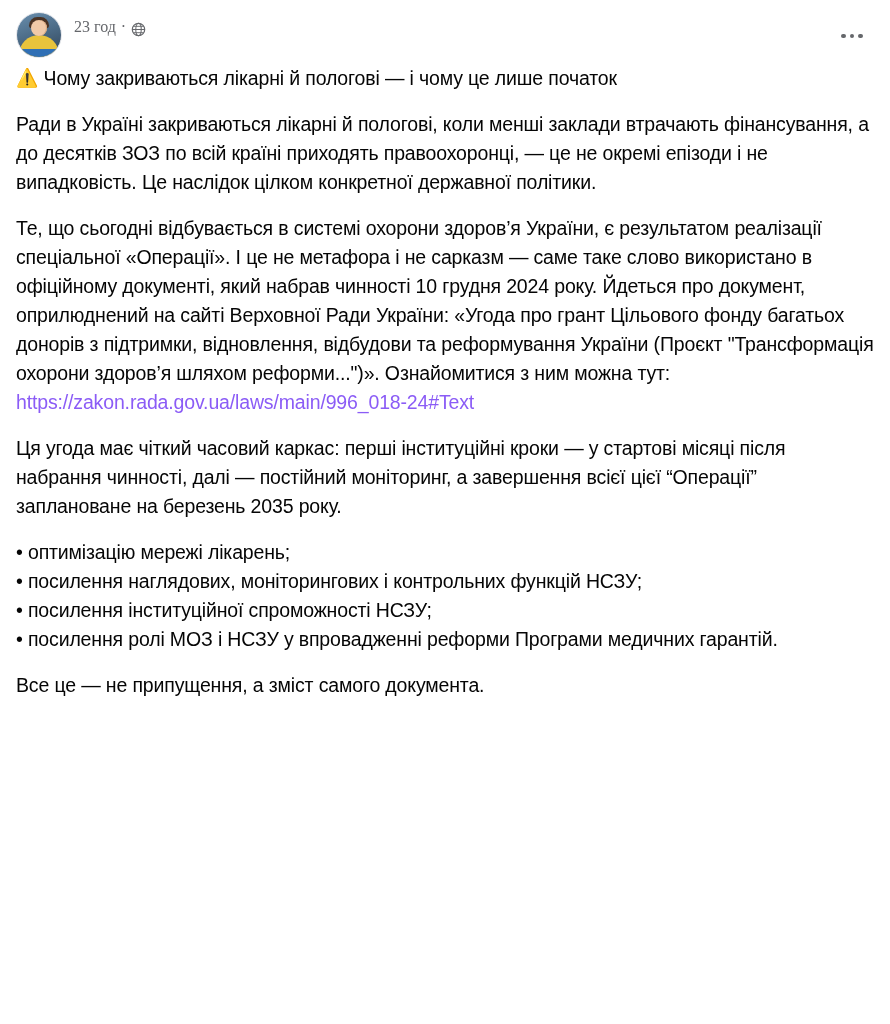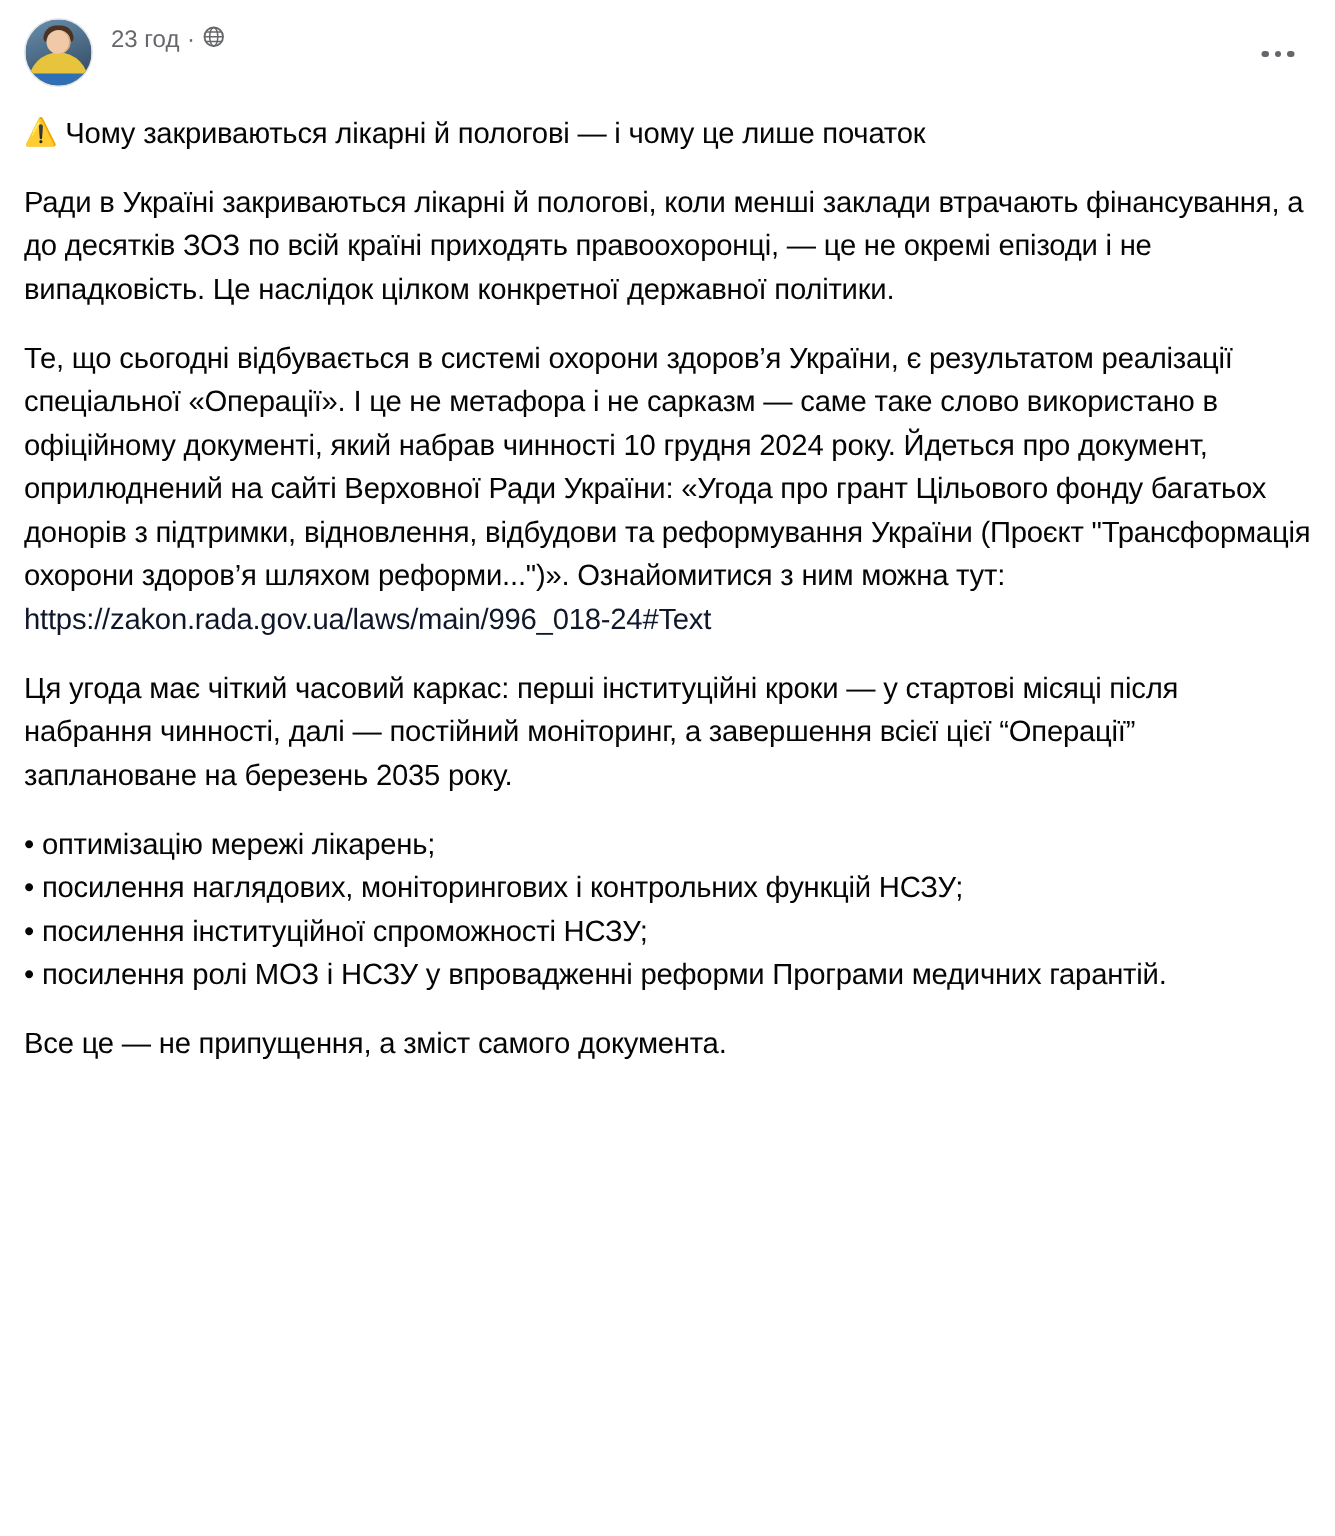--- a/index.html
+++ b/index.html
@@ -80,23 +80,24 @@
   }
   .author-name {
     font-size: 21px;
     font-weight: bold;
     line-height: 26px;
     color: #050505;
     letter-spacing: -0.1px;
   }
   .meta-row {
     display: flex;
-    align-items: flex-start;
+    align-items: flex-end;
     gap: 5px;
     margin-top: 3px;
+    font-family: Liberation Serif, serif;
   }
   .meta-time {
     font-size: 16px;
     color: #65676b;
     line-height: 20px;
   }
   .meta-dot {
     font-size: 16px;
     color: #65676b;
     line-height: 20px;
@@ -121,21 +122,21 @@
     align-items: center;
   }
   .more-button .dots span {
     width: 4.5px;
     height: 4.5px;
     border-radius: 50%;
     background: #65676b;
     display: block;
   }
   .post-body {
-    margin-top: 10px;
+    margin-top: 0;
     font-size: 19.5px;
     line-height: 29px;
     color: #050505;
     letter-spacing: -0.15px;
   }
   .para {
     margin: 0 0 17px 0;
   }
   .para.tight {
     margin-bottom: 0;
@@ -150,21 +151,21 @@
   }
   .warn-emoji {
     color: #e8a33d;
   }
   .q-emoji {
     color: #e02f4a;
     font-weight: bold;
     font-size: 20px;
   }
   a.post-link {
-    color: #0f172a;
+    color: #8b5cf6;
     text-decoration: none;
     word-break: break-all;
   }
   .bullets {
     margin: 0 0 17px 0;
   }
   .bullet-line {
     display: block;
   }
   .last-line { margin-bottom: 0; }

